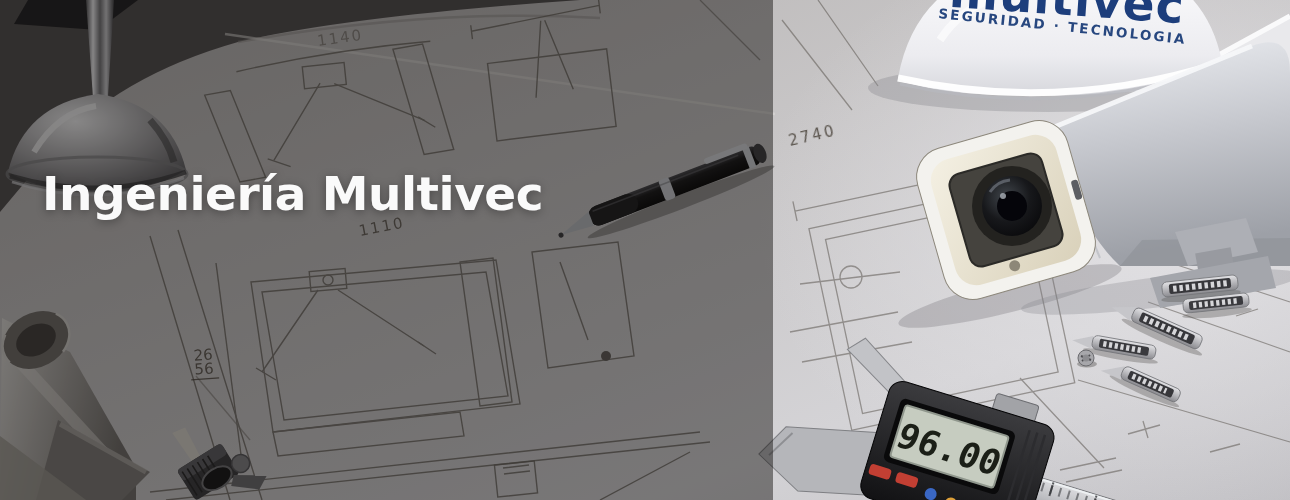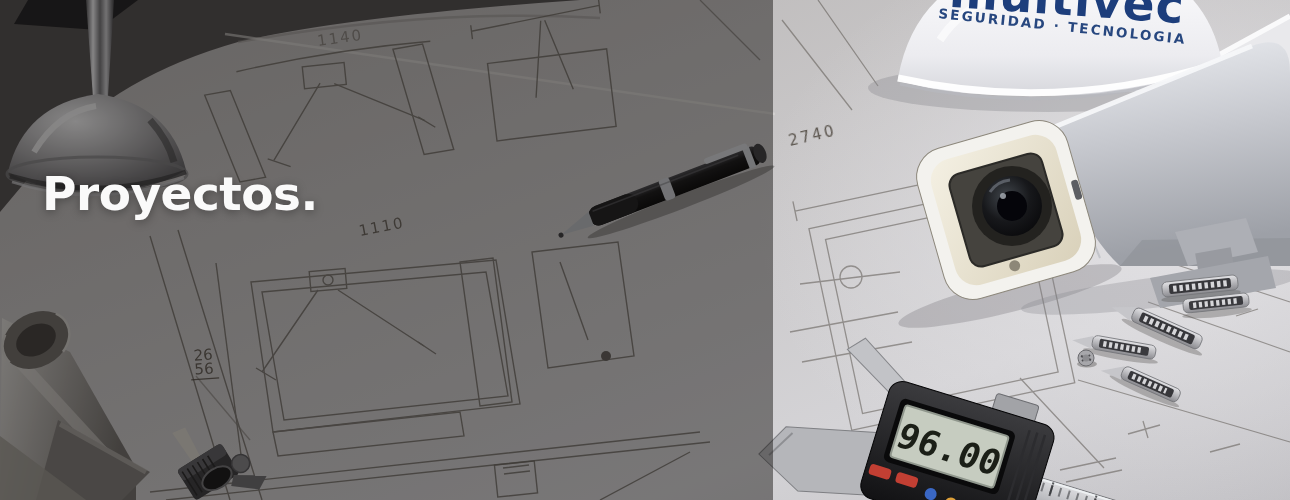--- a/index.html
+++ b/index.html
@@ -357,16 +357,16 @@
       <path d="M-16,-8 v28 M-10,-8 v28 M-4,-8 v28 M2,-8 v28 M8,-8 v28 M14,-8 v28" stroke="#242426" stroke-width="1.6"></path>
       <ellipse cx="10" cy="16" rx="16" ry="10" fill="#141416" stroke="#707074" stroke-width="2"></ellipse>
       <circle cx="38" cy="16" r="9" fill="#808084" stroke="#55555a" stroke-width="1.5"></circle>
       <path d="M26,22 L54,40 L40,48 L18,30 Z" fill="#6b6b6f"></path>
     </g>
   </svg>
 
   <div class="overlay"></div>
 
   <h1 class="heading" style="margin:0;font-size:47px;">
-    <span>Proyectos.</span>
+    <span>Ingeniería Multivec</span>
   </h1>
 
 </div>
 
 </body></html>

